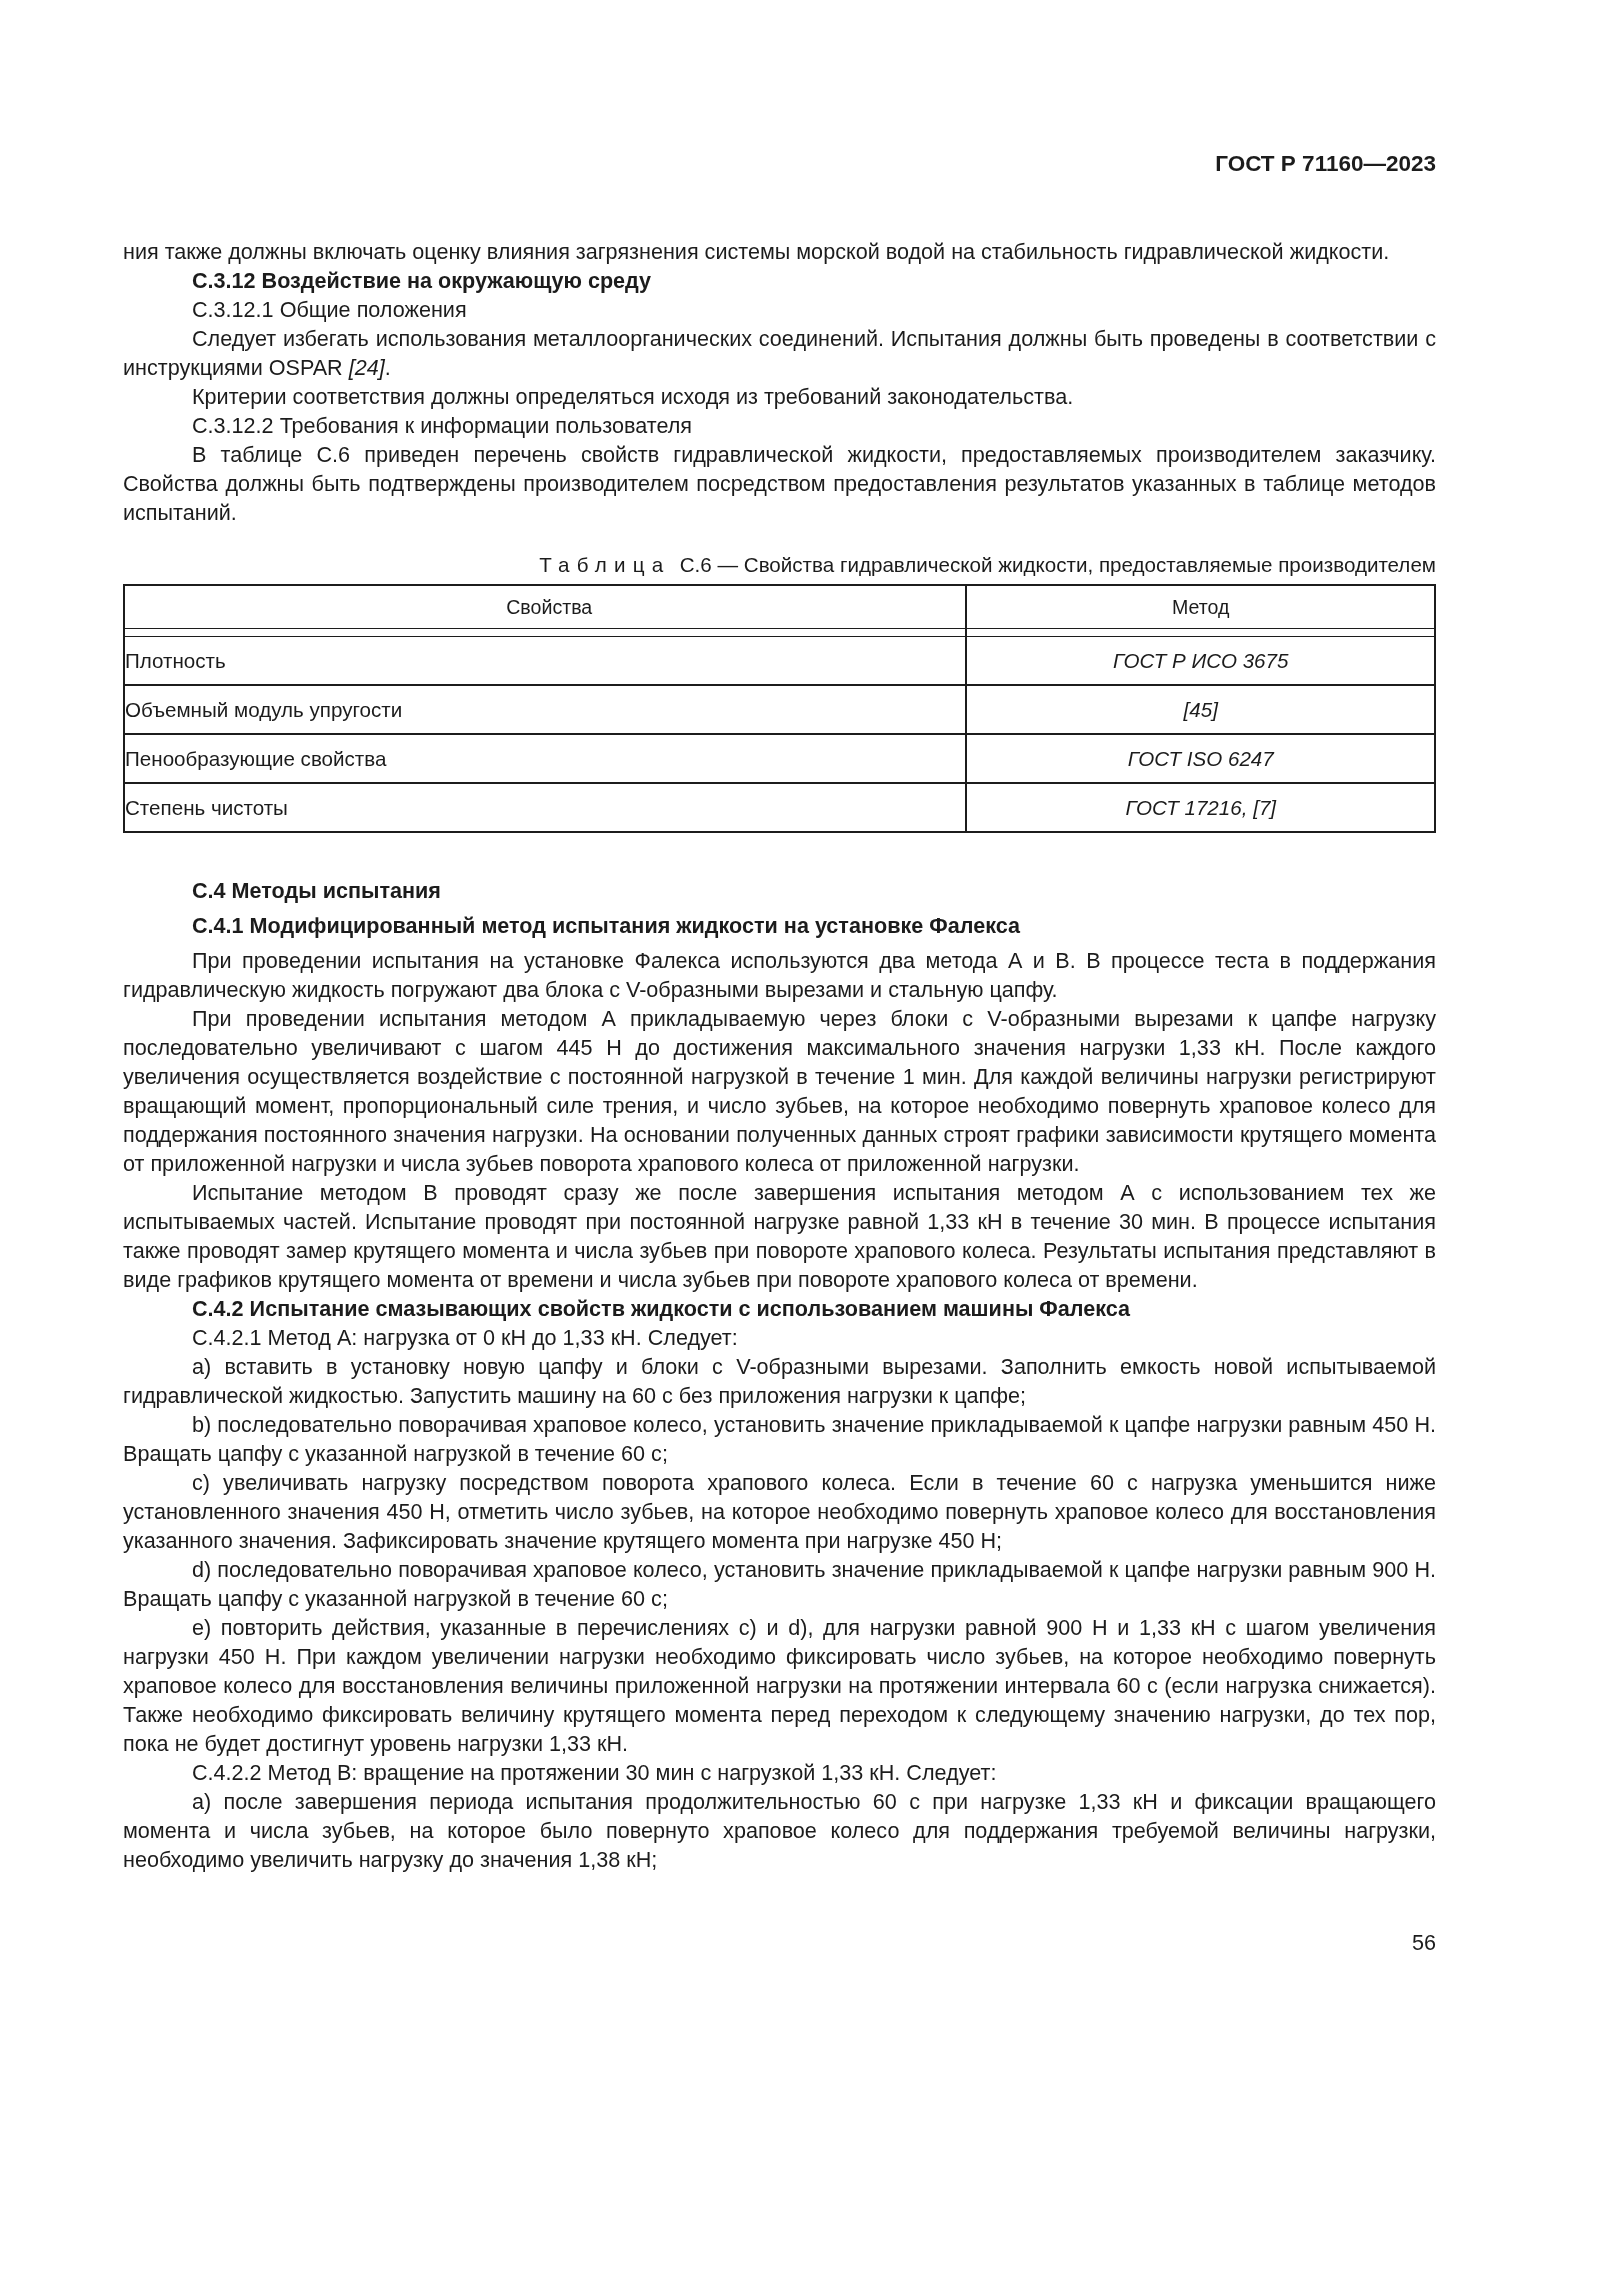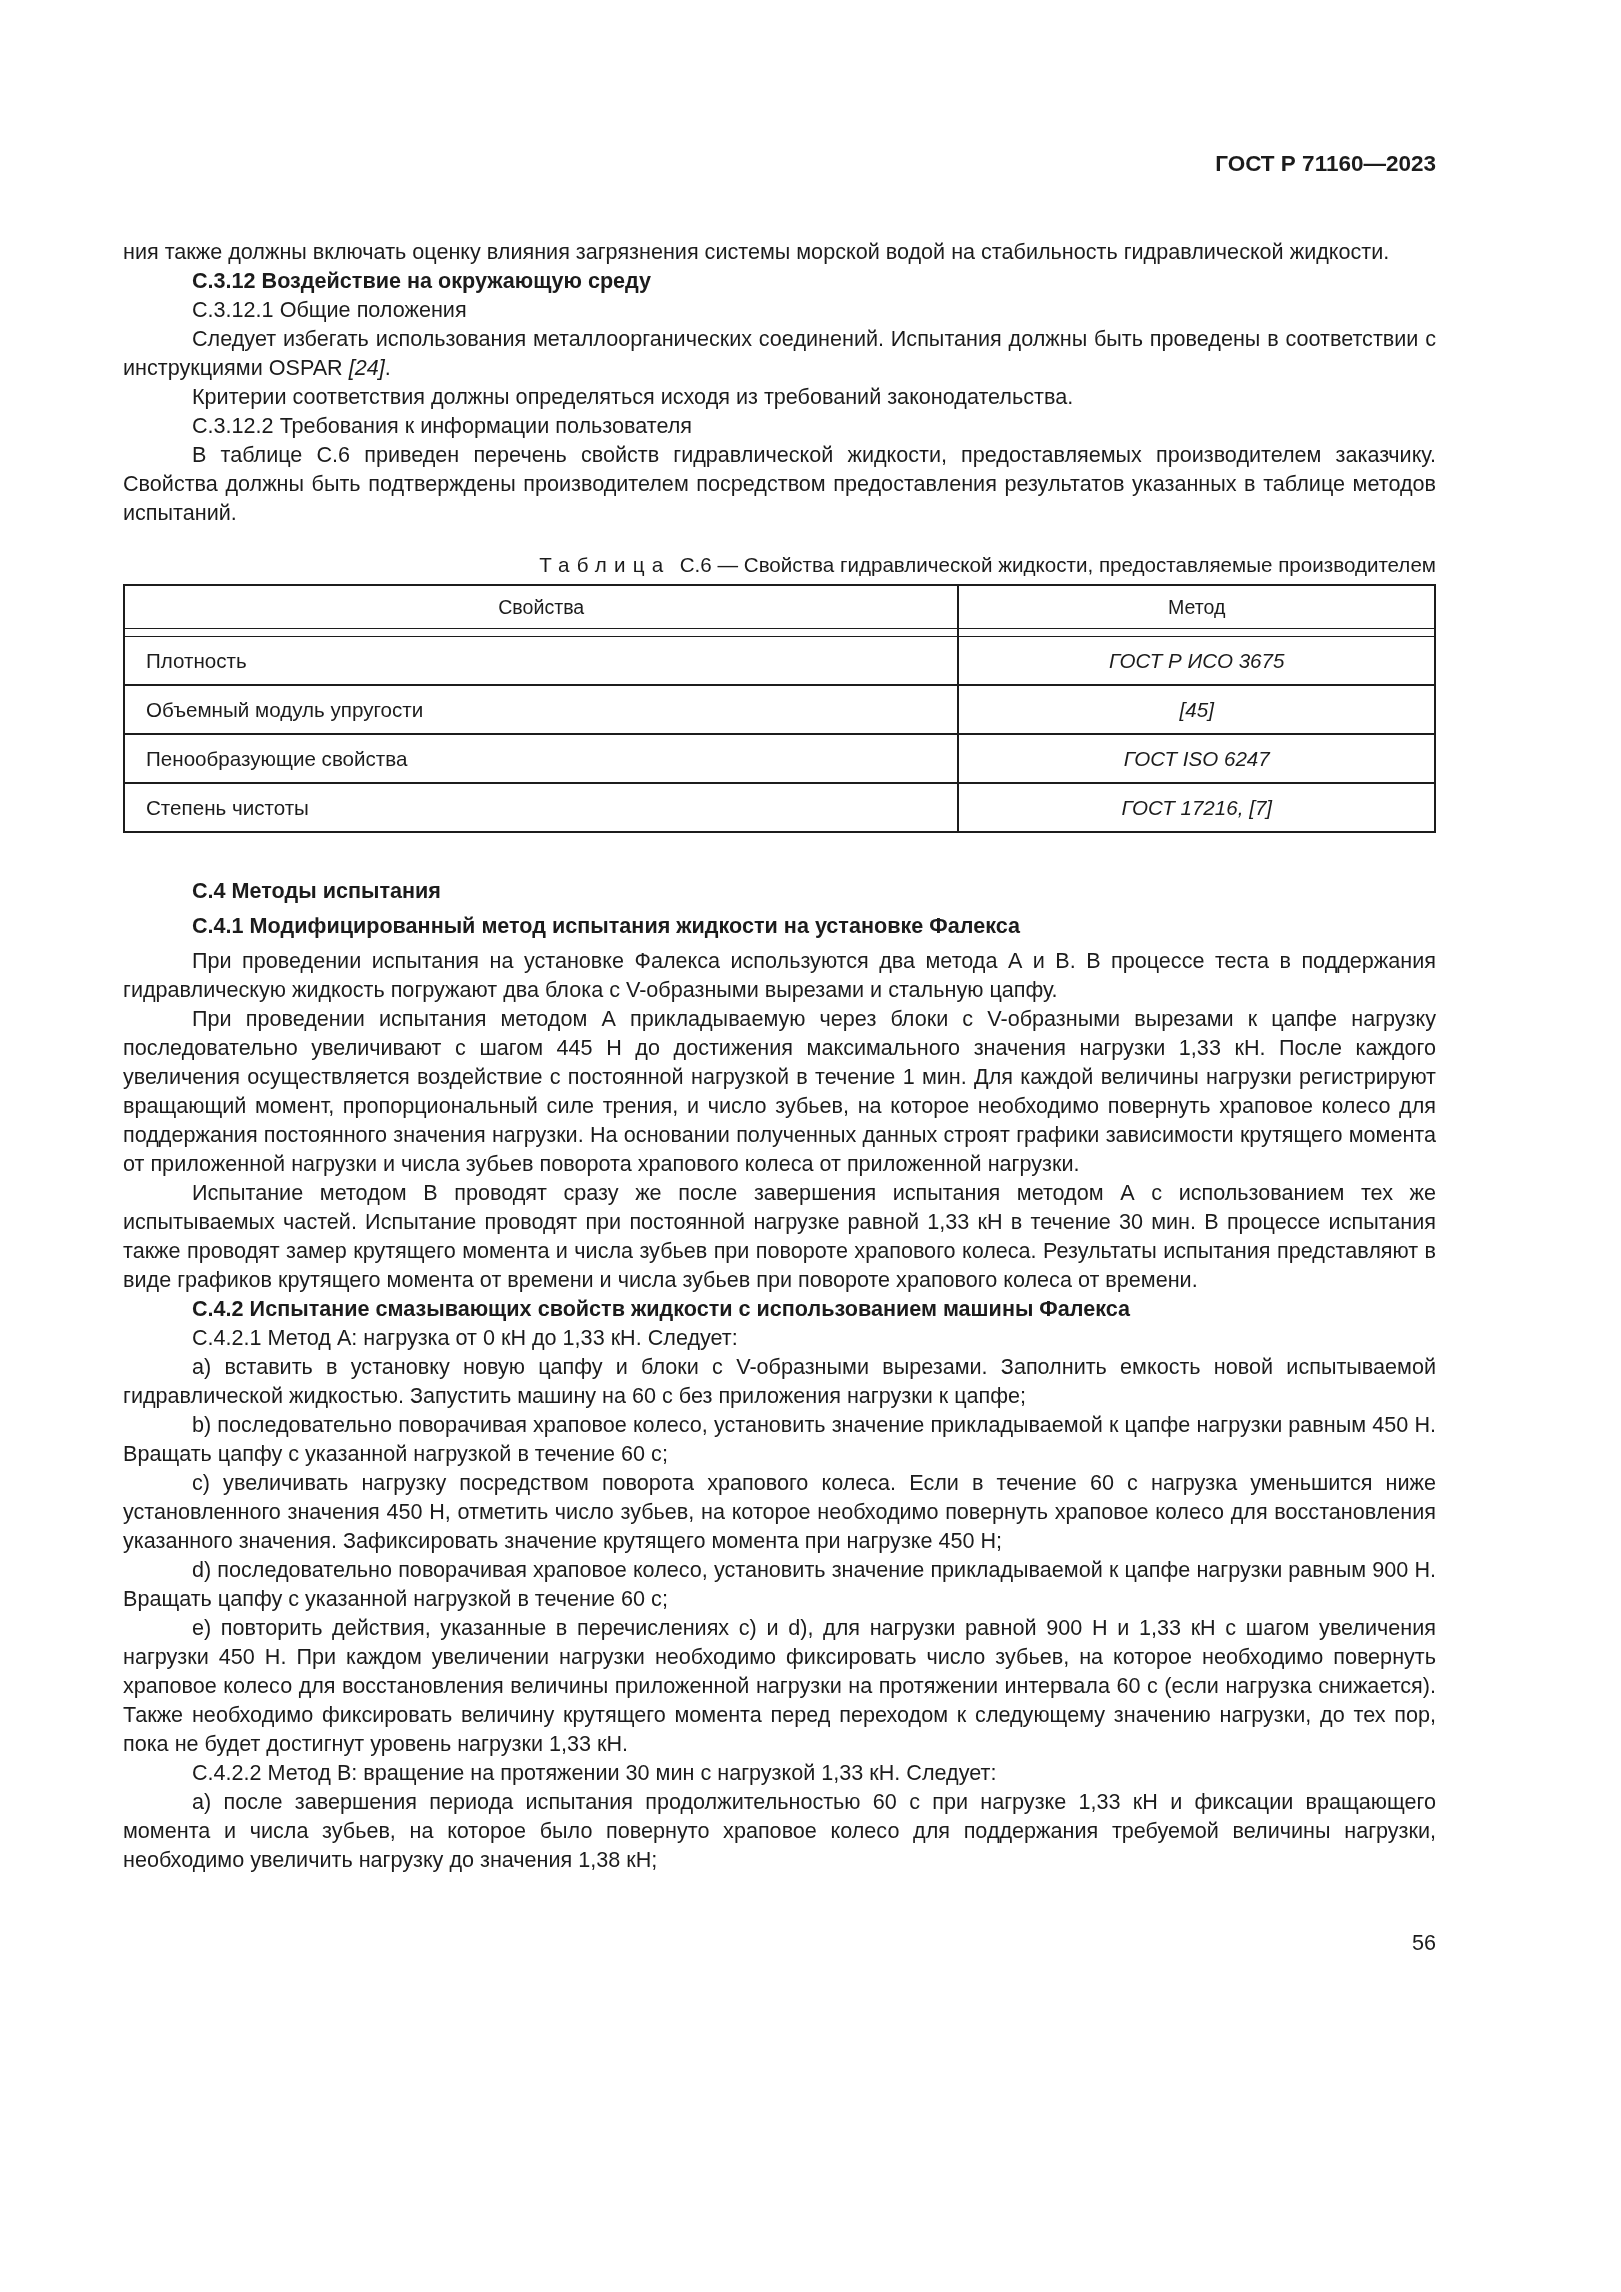--- a/index.html
+++ b/index.html
@@ -15,25 +15,25 @@
   .doc-header { padding-top: 149px; text-align: right; font-size: 22.5px; font-weight: 700; line-height: 29px; }
   p { margin: 0; font-size: 21.6px; line-height: 29px; }
   .carry { margin-top: 59px; }
   .just { text-align: justify; }
   .indent { text-indent: 69px; }
   .bold { font-weight: 700; }
   .ital { font-style: italic; }
   .caption { margin-top: 22.5px; margin-bottom: 5.9px; font-size: 20.6px; text-align: right; }
   .spaced { letter-spacing: 0.35em; margin-right: 0.45em; }
   table { width: 100%; border-collapse: collapse; border: 2.9px solid currentColor; margin-bottom: 43px; table-layout: fixed; }
-  th.col-prop, td.col-prop { width: 63.5%; border-right: 2px solid currentColor; }
+  th.col-prop, td.col-prop { width: 63.5%; border-right: 2px solid currentColor; padding-left: 8px; }
   thead th { height: 42px; font-weight: 400; font-size: 19.6px; text-align: center; border-bottom: 1px solid currentColor; padding: 0; }
   .sep-row td { height: 6.9px; border-bottom: 1px solid currentColor; padding: 0; }
   tbody .data-row td { height: 45px; border-bottom: 2.9px solid currentColor; font-size: 20.6px; vertical-align: middle; }
-  td.col-prop { padding-left: 21px; text-align: left; }
+  td.col-prop { padding-left: 0; text-align: left; }
   td.method { text-align: center; font-style: italic; }
   .h-major { margin-bottom: 5.9px; }
   .page-num { margin-top: 54px; text-align: right; font-size: 21.6px; line-height: 29px; }
 </style>
 </head>
 <body>
 
 <div class="page">
   <div class="content">
 

